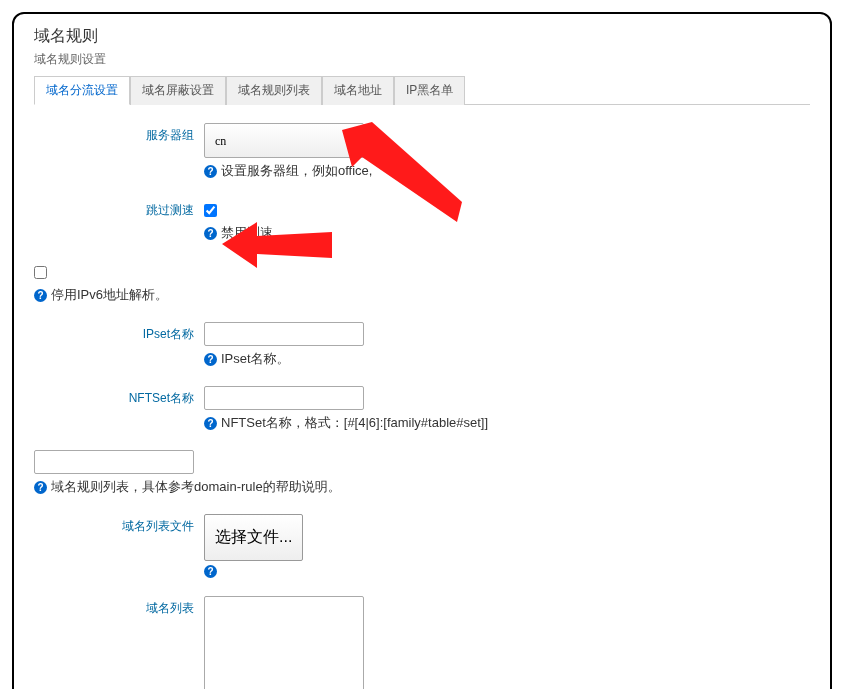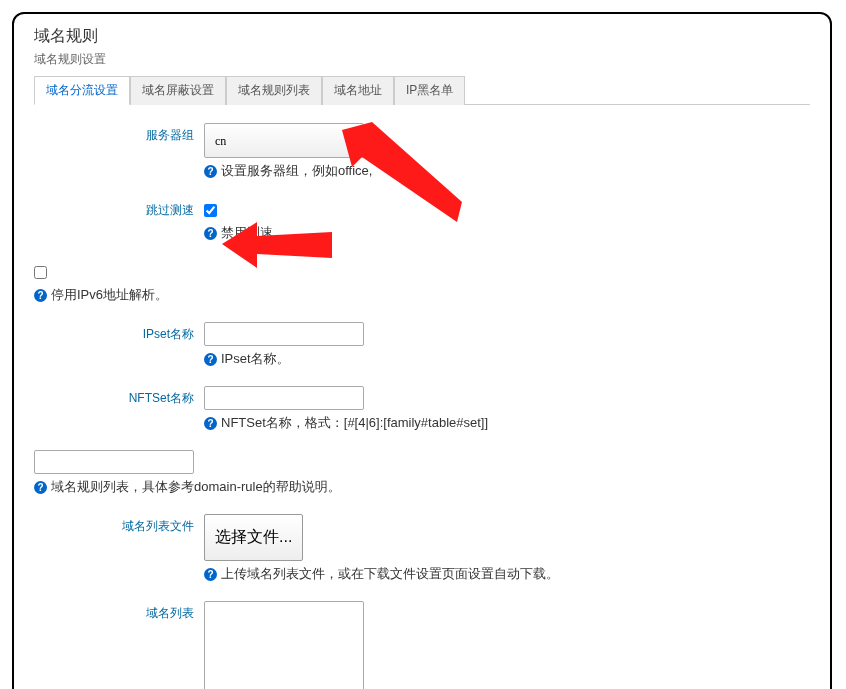--- a/index.html
+++ b/index.html
@@ -222,21 +222,20 @@
       </div>
     </div>
   </div>
 
   <div class="form-row">
     <div class="form-label">域名列表文件</div>
     <div class="form-field">
       <button class="file-btn">选择文件...</button>
       <div class="help-row">
         <span class="help-icon">?</span>
-        <span class="help-text">上传域名列表文件，或在下载文件设置页面设置自动下载。</span>
       </div>
     </div>
   </div>
 
   <div class="form-row">
     <div class="form-label">域名列表</div>
     <div class="form-field">
       <textarea class="textarea" style=""></textarea>
       
     </div>

